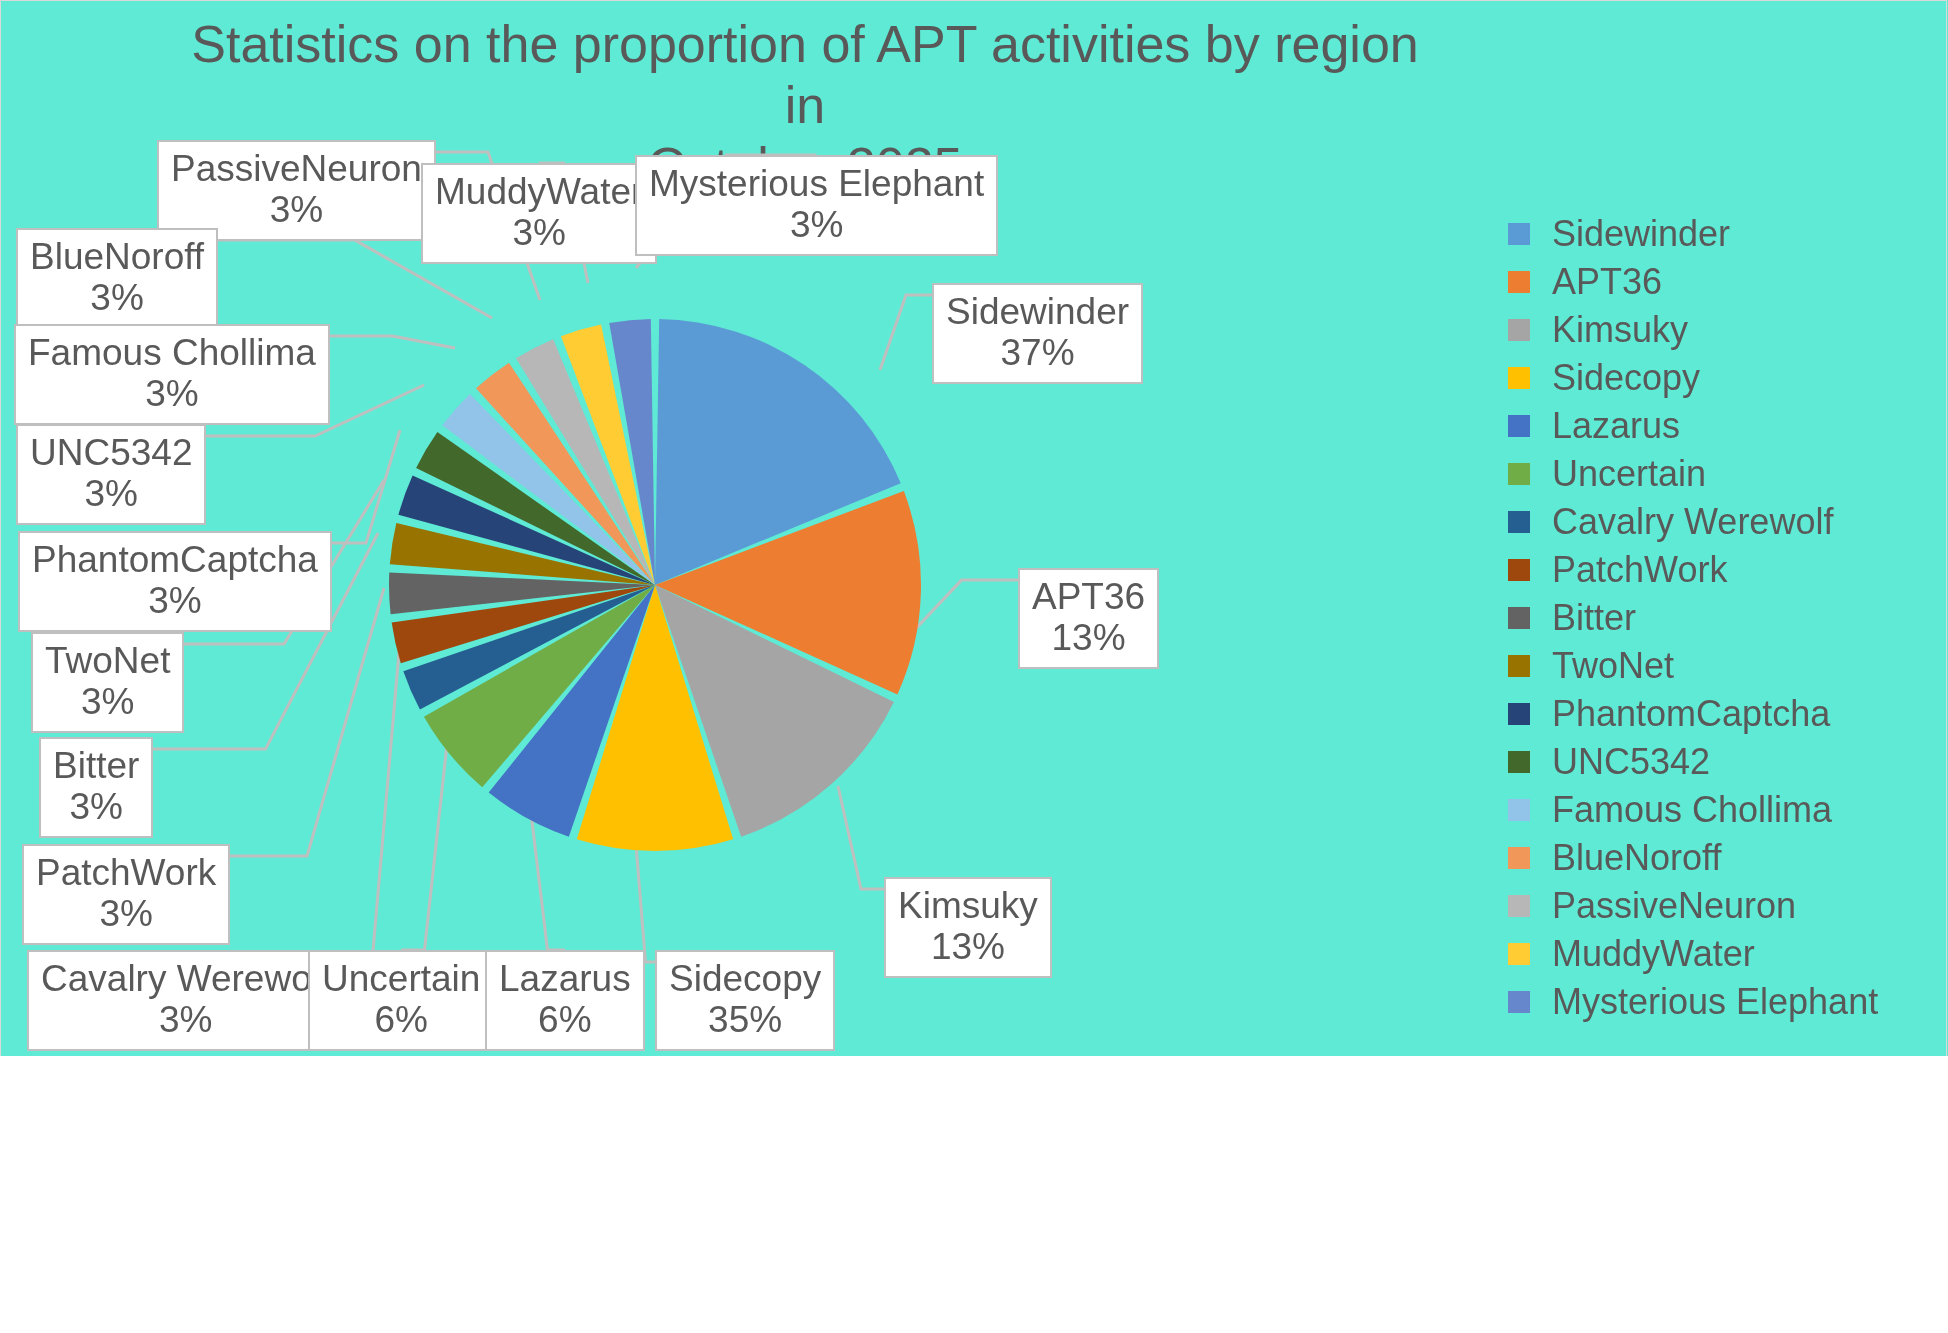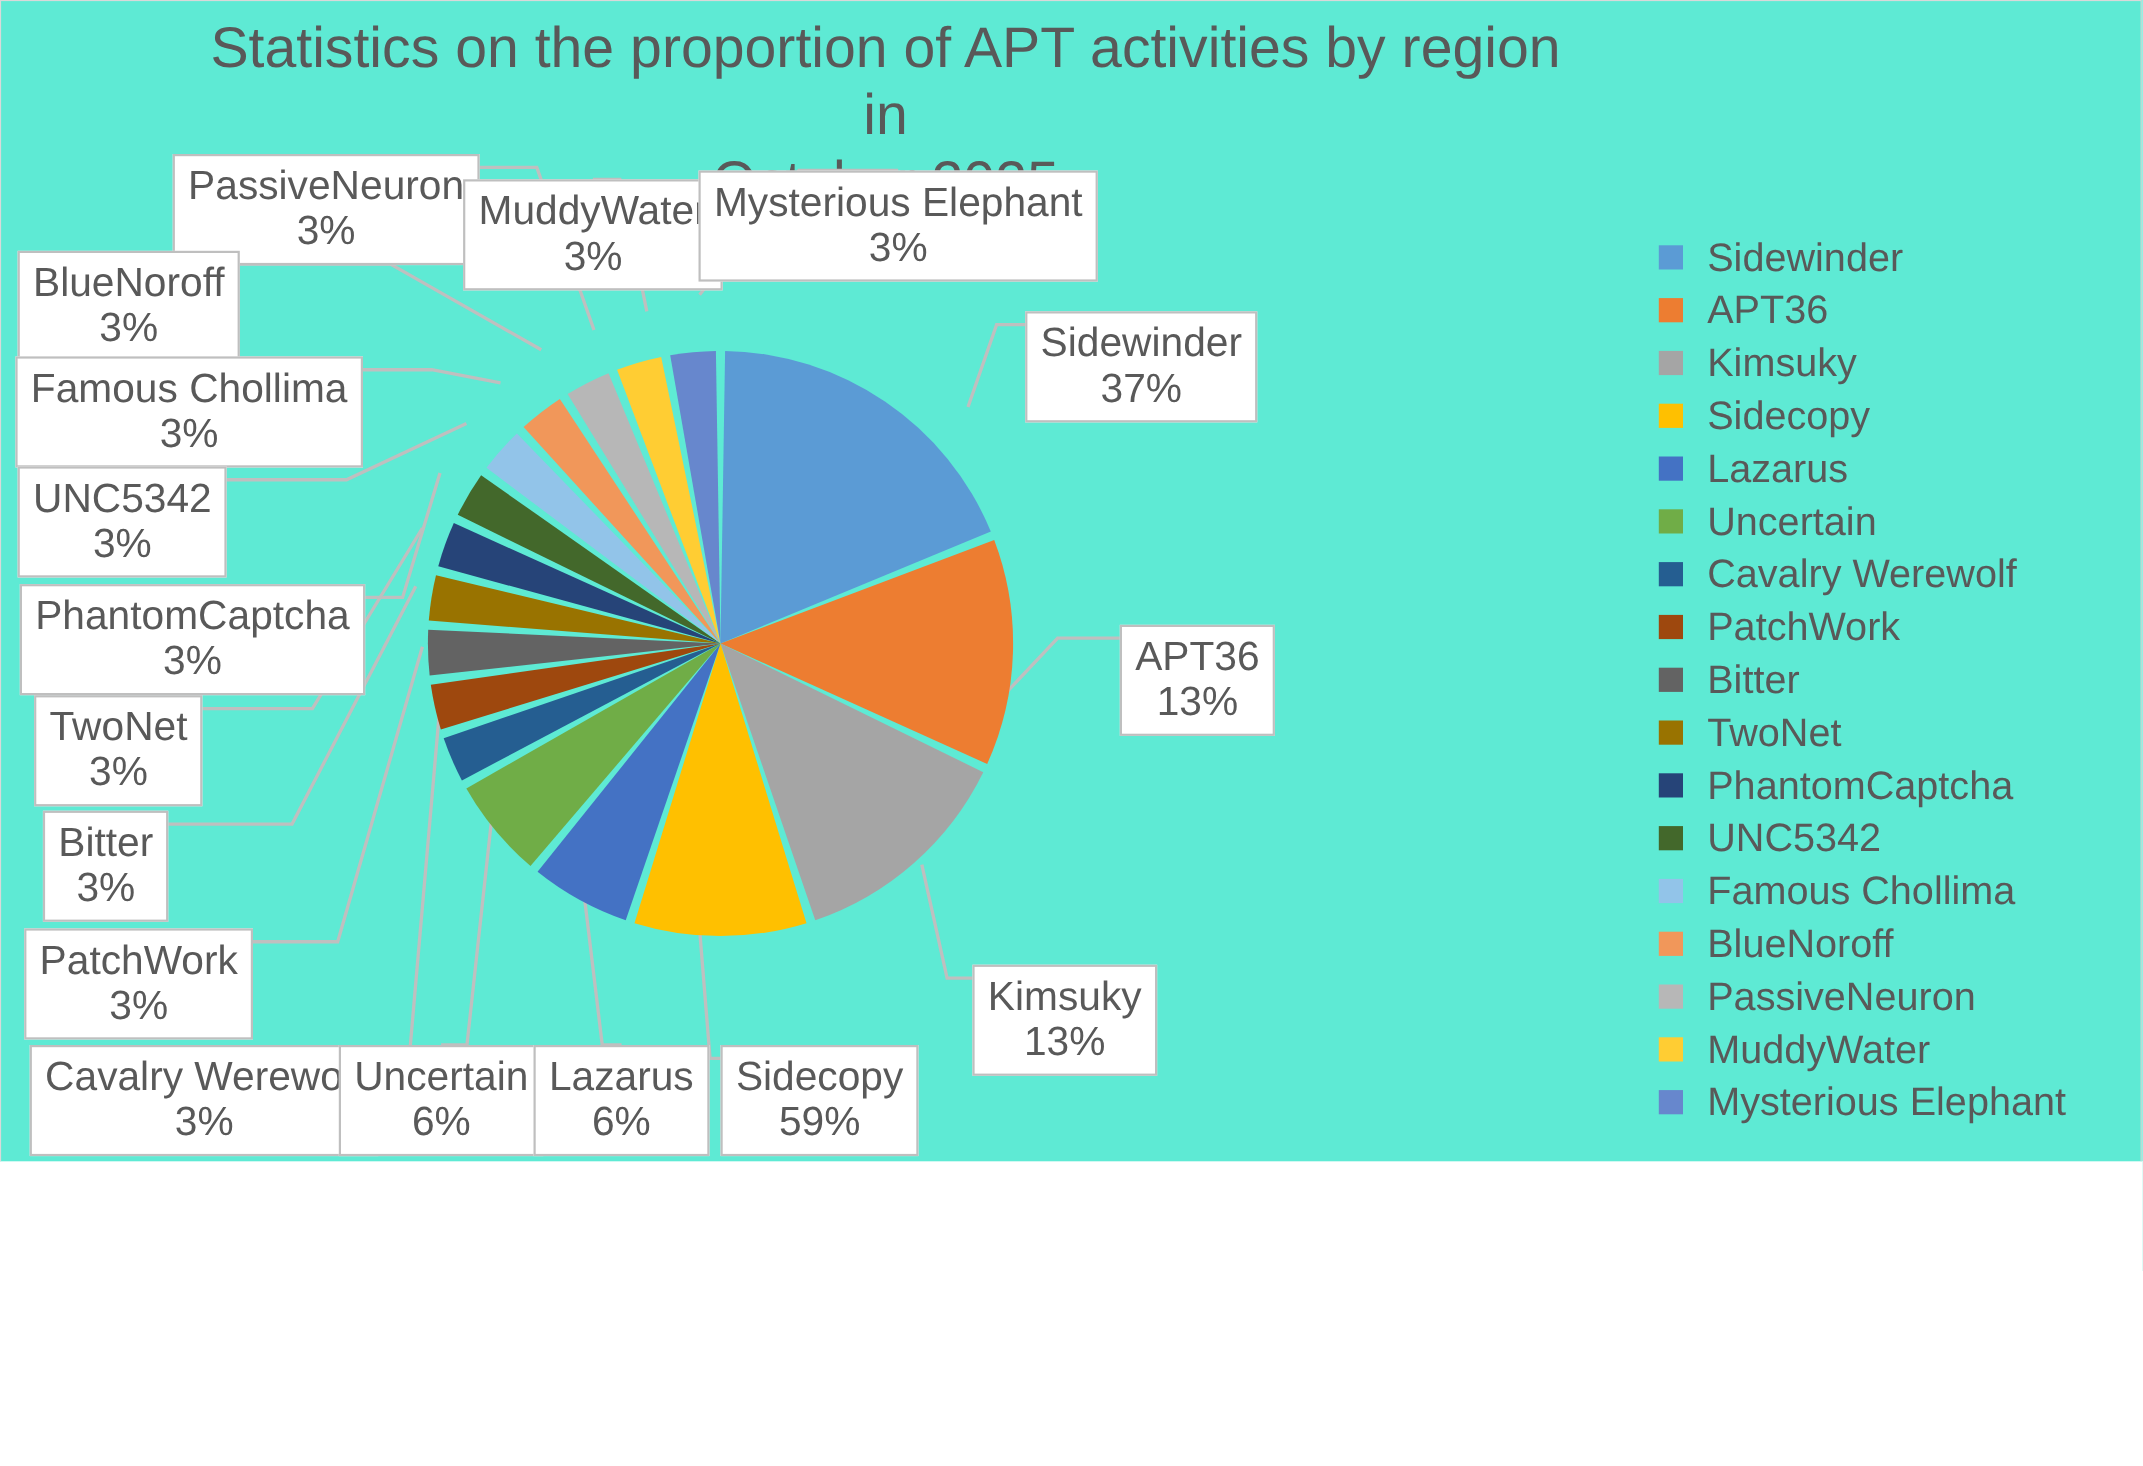--- a/index.html
+++ b/index.html
@@ -184,21 +184,21 @@
       <div class="callout" style="left: 308px; top: 950px;">
         <span class="cname">Uncertain</span>
         <span class="cpct">6%</span>
       </div>
       <div class="callout" style="left: 485px; top: 950px;">
         <span class="cname">Lazarus</span>
         <span class="cpct">6%</span>
       </div>
       <div class="callout" style="left: 655px; top: 950px;">
         <span class="cname">Sidecopy</span>
-        <span class="cpct">59%</span>
+        <span class="cpct">35%</span>
       </div>
       <div class="callout" style="left: 884px; top: 877px;">
         <span class="cname">Kimsuky</span>
         <span class="cpct">13%</span>
       </div>
       <div class="callout" style="left: 1018px; top: 568px;">
         <span class="cname">APT36</span>
         <span class="cpct">13%</span>
       </div>
       <div class="callout" style="left: 932px; top: 283px;">

